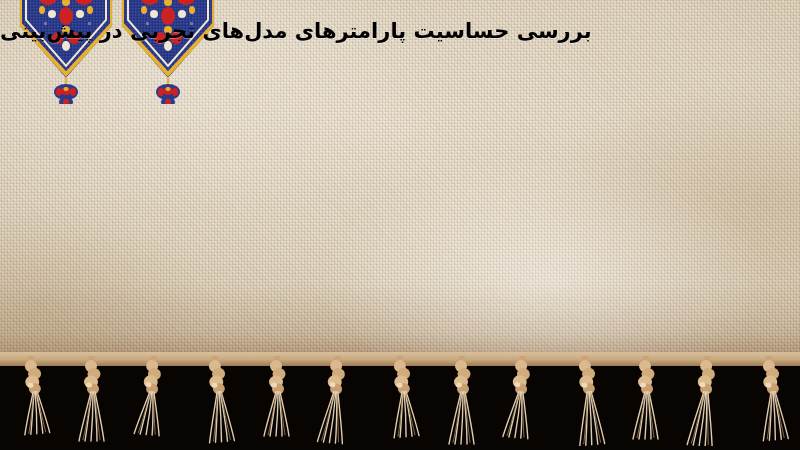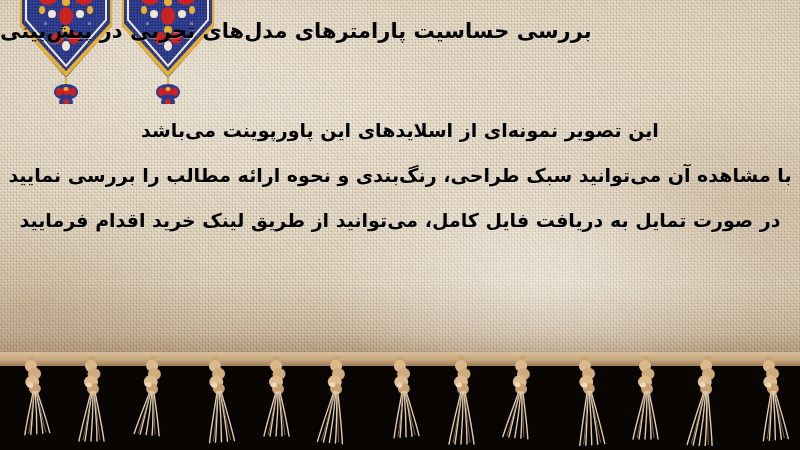--- a/index.html
+++ b/index.html
@@ -263,25 +263,20 @@
           <ellipse cx="0" cy="25" rx="3" ry="3" fill="#cc2222"></ellipse>
         </g>
       </svg>
     </div>
   </div>
 
   <div class="content">
     <div class="title">
       <span class="tline">بررسی حساسیت پارامترهای مدل‌های تجربی در پیش‌بینی</span>
     </div>
-    <div class="body">
-      <span class="bline">این تصویر نمونه‌ای از اسلایدهای این پاورپوینت می‌باشد</span>
-      <span class="bline">با مشاهده آن می‌توانید سبک طراحی، رنگ‌بندی و نحوه ارائه مطالب را بررسی نمایید</span>
-      <span class="bline">در صورت تمایل به دریافت فایل کامل، می‌توانید از طریق لینک خرید اقدام فرمایید</span>
-    </div>
   </div>
 
   <div class="fringe-band">
     <div class="fringe-top"></div>
     <div id="tassels">
         <div class="tassel" style="left:9px"><svg width="44" height="90" viewBox="0 0 44 90">
             <g transform="translate(22,0) rotate(-5)">
               <path d="M0 0 C -3 8 3 14 0 22" stroke="#c9a477" stroke-width="6" fill="none" stroke-linecap="round"></path>
               <ellipse cx="-1" cy="10" rx="6" ry="6" fill="#dbb98c"></ellipse>
               <ellipse cx="2" cy="18" rx="6.5" ry="6" fill="#d0ab7c"></ellipse>

